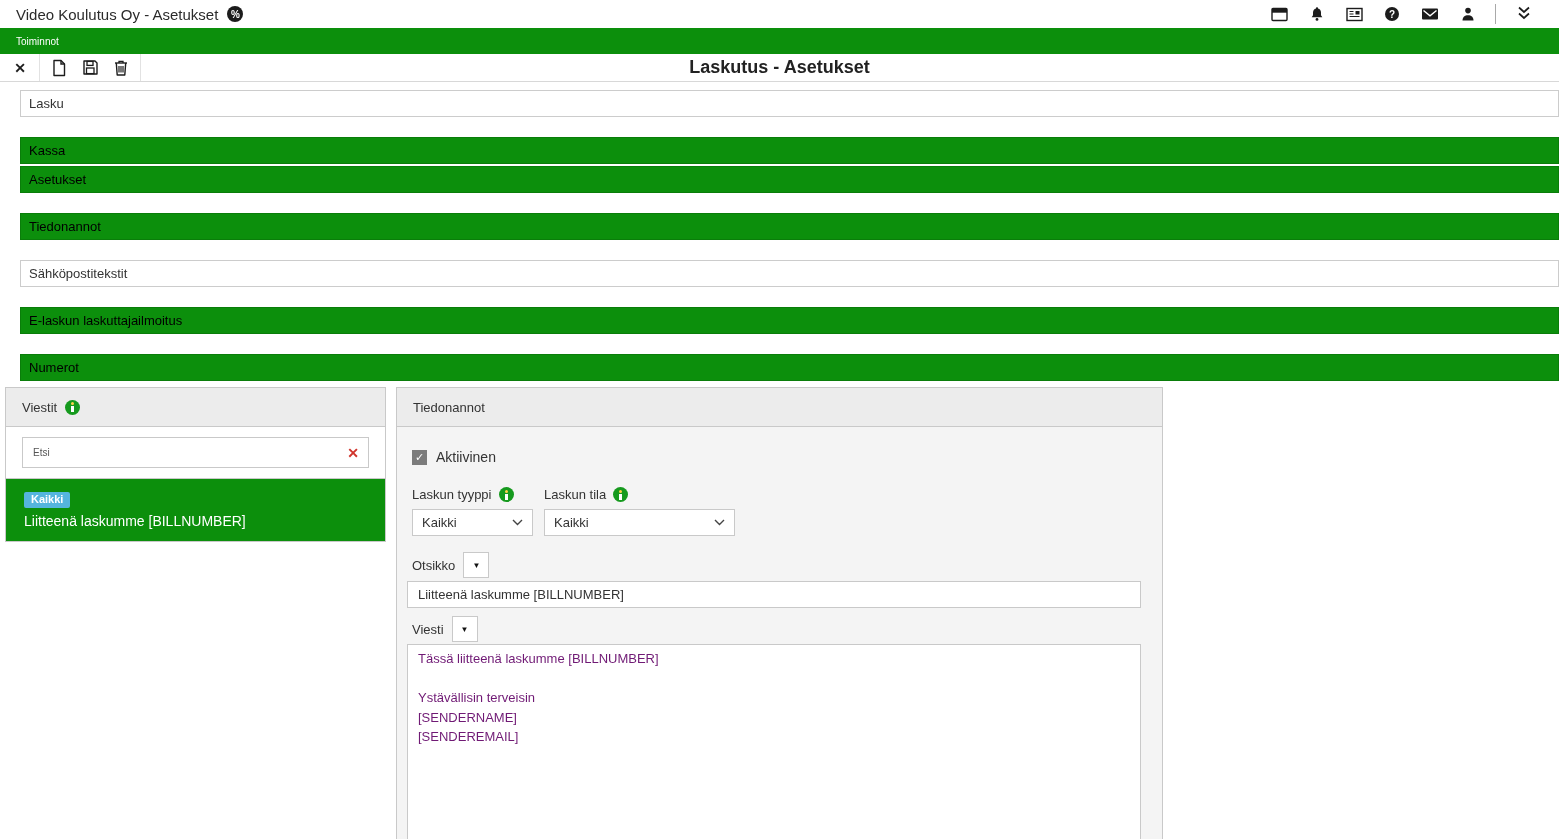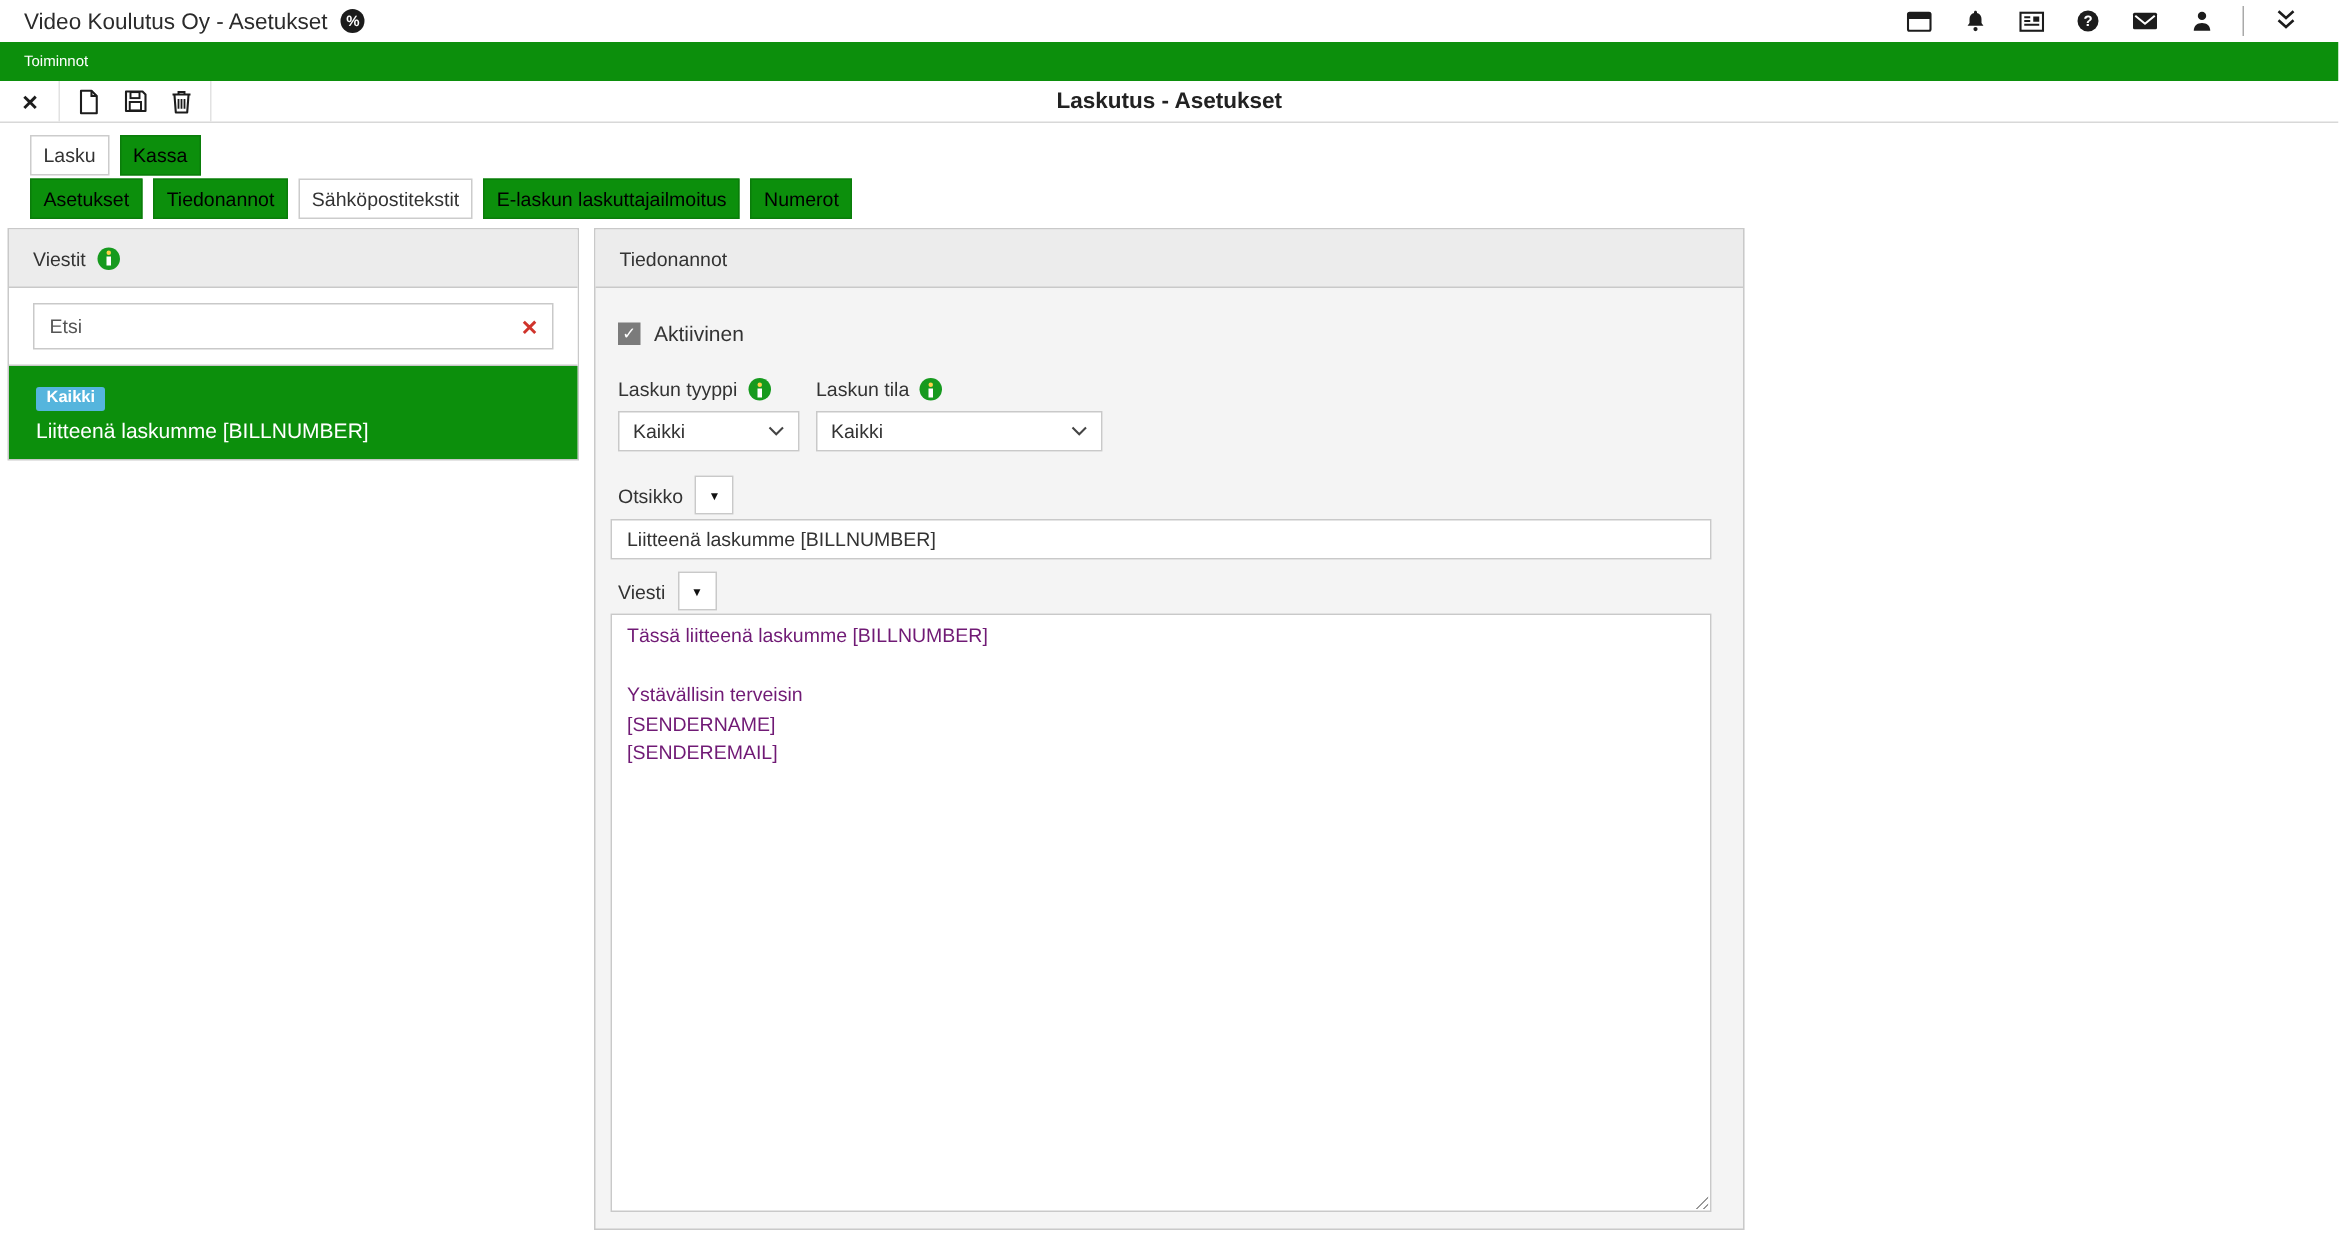--- a/index.html
+++ b/index.html
@@ -24,44 +24,44 @@
   .menubar-item { font-size:10px; cursor:pointer; }
   
   .toolbar { position:relative; height:28px; background:#fff; border-bottom:1px solid #d8d8d8;
     display:flex; align-items:center; padding-left:9px; }
   .tool-btn { background:none; border:none; padding:0; width:22px; height:22px;
     display:flex; align-items:center; justify-content:center; cursor:pointer; }
   .tool-sep { width:1px; height:27px; background:#e2e2e2; margin:0 8px; }
   .tool-group { display:flex; align-items:center; gap:9px; }
   .close-x { font-size:14px; font-weight:bold; color:#1c1c1c; line-height:1; }
   .toolbar-title { position:absolute; left:0; right:0; text-align:center; font-weight:bold;
-    font-size:15px; color:#222; pointer-events:none; }
-  
-  .tabs-row { display:flex; gap:7px; margin-left:20px; }
+    font-size:18px; color:#222; pointer-events:none; }
+  
+  .tabs-row { display:flex; gap:20px; margin-left:20px;flex-direction:column; }
   .tabs-row.level1 { margin-top:8px; }
   .tabs-row.level2 { margin-top:2px; }
   .tab { height:27px; padding:0 8px; display:flex; align-items:center; font-size:13px; cursor:pointer; white-space:nowrap; }
   .tab.green { background:#0c8f0c; color:#000000; border:1px solid #0a7d0a; }
   .tab.white { background:#fff; color:#333; border:1px solid #ccc; }
   
   .main { display:flex; align-items:flex-start; margin-top:6px; }
   .panel-header { height:39px; background:#ececec; border-bottom:1px solid #c9c9c9;
     display:flex; align-items:center; gap:8px; padding:0 16px; font-size:13px; color:#333; }
   .info-icon { position:relative; width:15px; height:15px; border-radius:50%;
     background:#169a1e; display:inline-block; flex:0 0 auto; cursor:pointer; }
   .info-icon::before { content:""; position:absolute; left:6px; top:2.5px; width:3px; height:3px;
     background:#ffd24a; border-radius:50%; }
   .info-icon::after { content:""; position:absolute; left:6px; top:6.5px; width:3px; height:6px;
     background:#fff; }
   
   .left-panel { margin-left:5px; width:381px; border:1px solid #c9c9c9; background:#fff; }
   .search-section { padding:10px 16px; border-bottom:1px solid #c9c9c9; background:#fff; }
   .search-box { display:flex; align-items:center; height:31px; border:1px solid #c9c9c9; background:#fff; }
   .search-box input { flex:1; border:none; outline:none; padding:0 10px; font-family:inherit;
-    font-size:13px; color:#333; background:transparent; }
+    font-size:10px; color:#333; background:transparent; }
   .search-box input::placeholder { color:#555; opacity:1; }
   .clear-btn { width:30px; background:none; border:none; color:#d0342c; font-size:14px;
     font-weight:bold; cursor:pointer; line-height:1; }
   .list-item { height:62px; padding:12px 18px 0; background:#0c8f0c; color:#fff; cursor:pointer; }
   .badge { display:inline-block; background:#55b5dd; color:#fff; font-size:11px; font-weight:bold;
     padding:2px 7px 3px; border-radius:2px; line-height:1; }
   .item-label { display:block; margin-top:5px; font-size:14px; }
   
   .right-panel { margin-left:10px; width:767px; height:668px; border:1px solid #c9c9c9; background:#f4f4f4; }
   .panel-body { padding:12px 15px 13px; }

